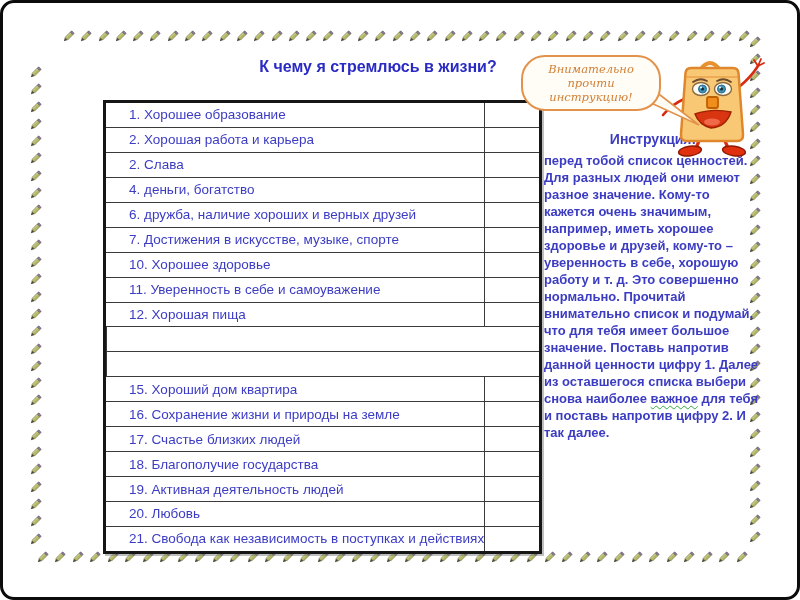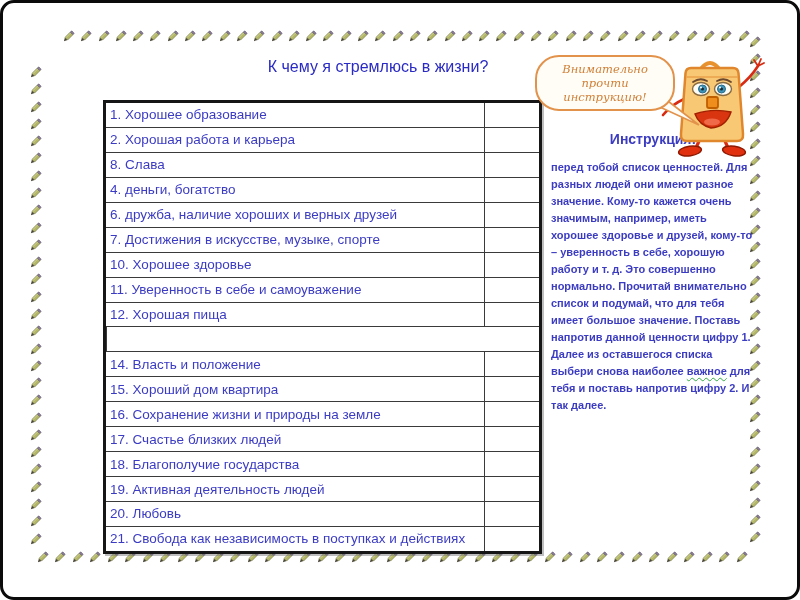--- a/index.html
+++ b/index.html
@@ -15,54 +15,54 @@
   
   .pencils{position:absolute;display:flex;justify-content:space-between;pointer-events:none;}
   .pencils svg{width:15px;height:15px;flex:0 0 auto;}
   #pb-top{left:58px;top:26px;width:690px;height:16px;}
   #pb-bottom{left:32px;top:547px;width:714px;height:16px;}
   #pb-left{left:25px;top:62px;width:16px;height:482px;flex-direction:column;}
   #pb-right{left:744px;top:32px;width:16px;height:510px;flex-direction:column;}
   
   .title{
     position:absolute;left:140px;top:55px;width:470px;margin:0;
-    text-align:center;font-size:16px;font-weight:normal;color:#2a2ac4;
+    text-align:center;font-size:16px;font-weight:bold;color:#2a2ac4;
   }
   
   .values-table{
     position:absolute;left:100px;top:97px;width:433px;height:448px;
     border:3px solid #161616;background:#fff;
     display:flex;flex-direction:column;
     box-shadow:2px 2px 0 rgba(110,110,110,.45);
   }
   .trow{flex:1 1 0;display:flex;border-bottom:1px solid #3a3a3a;min-height:0;}
   .trow:last-child{border-bottom:none;justify-content:flex-end;}
   .cell-label{
-    flex:1;display:flex;align-items:center;padding-left:4px;
+    flex:1;display:flex;align-items:center;padding-left:23px;
     font-size:13.5px;color:#3b3bc4;white-space:nowrap;overflow:hidden;
   }
   .cell-blank{width:54px;border-left:1px solid #3a3a3a;}
   
   .bubble{
-    position:absolute;left:532px;top:52px;width:136px;height:52px;
+    position:absolute;left:518px;top:52px;width:136px;height:52px;
     background:#fffdf6;border:2px solid #e2924a;border-radius:24px;
     display:flex;align-items:center;justify-content:flex-end;text-align:center;
     z-index:3;
   }
   .bubble span{
     font-family:"DejaVu Serif", serif;font-style:italic;
     font-size:11.5px;line-height:14px;color:#d08038;padding:0 8px;
   }
   .bubble-tail{position:absolute;left:632px;top:72px;width:68px;height:56px;z-index:2;}
   
   .mascot{position:absolute;left:652px;top:52px;width:114px;height:104px;z-index:1;}
   
   .instruction{position:absolute;left:536px;top:128px;width:228px;color:#3c3cc2;}
   .instr-heading{text-align:center;font-size:14px;font-weight:bold;margin:0 0 2px 0;}
-  .instr-body{margin:12px;font-size:11px;line-height:17px;font-weight:bold;text-align:left;}
+  .instr-body{margin:5px;font-size:13px;line-height:17px;font-weight:bold;text-align:left;}
   .wavy{
     text-decoration-line:underline;
     text-decoration-style:wavy;
     text-decoration-color:#33aa44;
     text-decoration-thickness:1px;
     text-underline-offset:2px;
   }
 </style>
 </head>
 <body>
@@ -1372,21 +1372,21 @@
   <div class="values-table">
     <div class="trow">
         <div class="cell-label">1. Хорошее образование</div>
         <div class="cell-blank"></div>
       </div>
     <div class="trow">
         <div class="cell-label">2. Хорошая работа и карьера</div>
         <div class="cell-blank"></div>
       </div>
     <div class="trow">
-        <div class="cell-label">8. Слава</div>
+        <div class="cell-label">2. Слава</div>
         <div class="cell-blank"></div>
       </div>
     <div class="trow">
         <div class="cell-label">4. деньги, богатство</div>
         <div class="cell-blank"></div>
       </div>
     <div class="trow">
         <div class="cell-label">6. дружба, наличие хороших и верных друзей</div>
         <div class="cell-blank"></div>
       </div>
@@ -1403,21 +1403,20 @@
         <div class="cell-blank"></div>
       </div>
     <div class="trow">
         <div class="cell-label">12. Хорошая пища</div>
         <div class="cell-blank"></div>
       </div>
     <div class="trow">
         <div class="cell-blank"></div>
       </div>
     <div class="trow">
-        <div class="cell-label">14. Власть и положение</div>
         <div class="cell-blank"></div>
       </div>
     <div class="trow">
         <div class="cell-label">15. Хороший дом квартира</div>
         <div class="cell-blank"></div>
       </div>
     <div class="trow">
         <div class="cell-label">16. Сохранение жизни и природы на земле</div>
         <div class="cell-blank"></div>
       </div>

